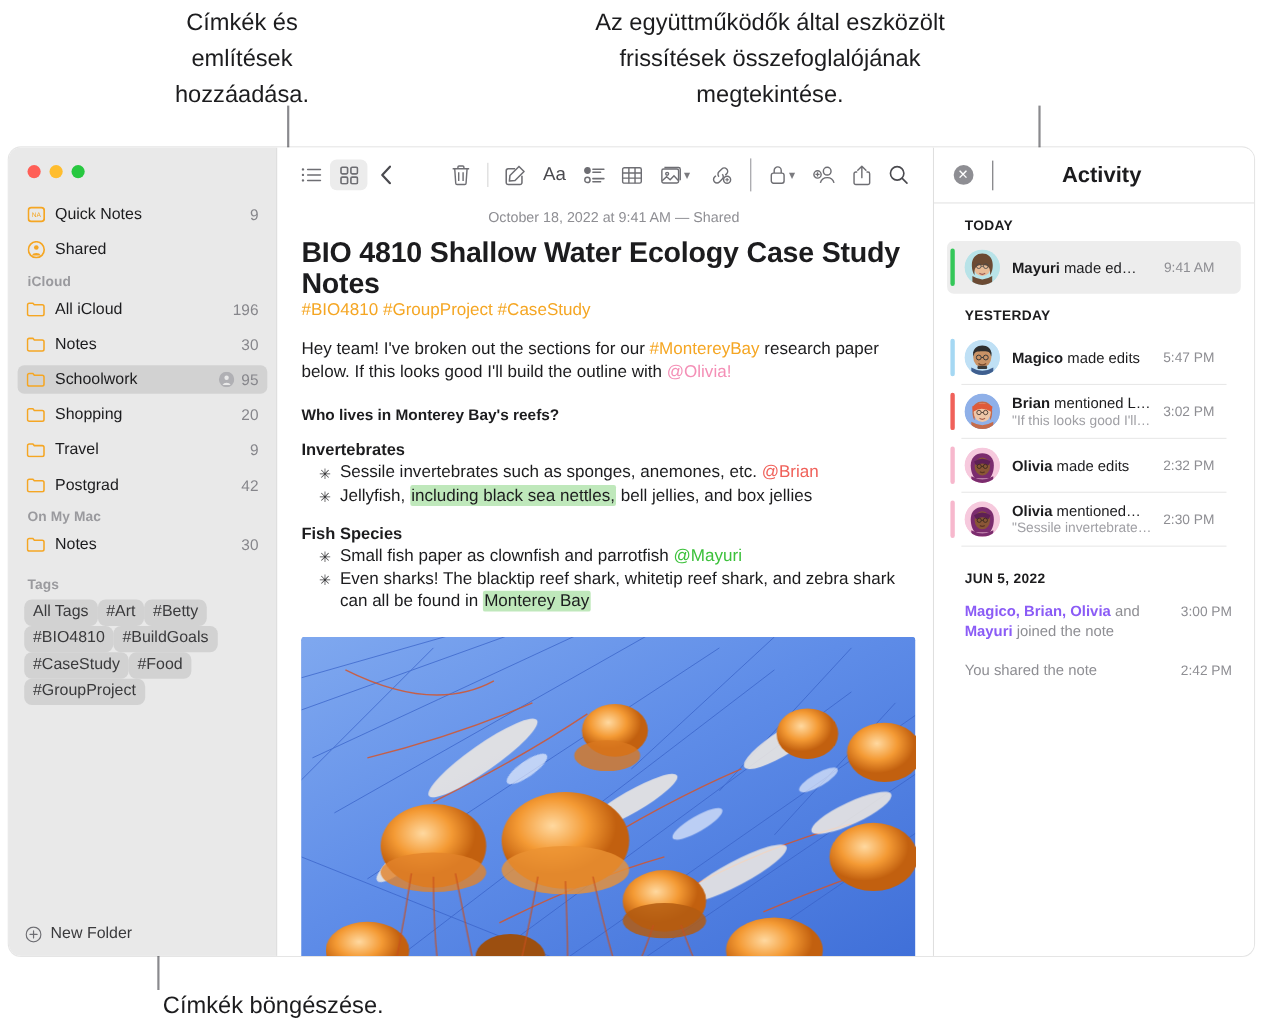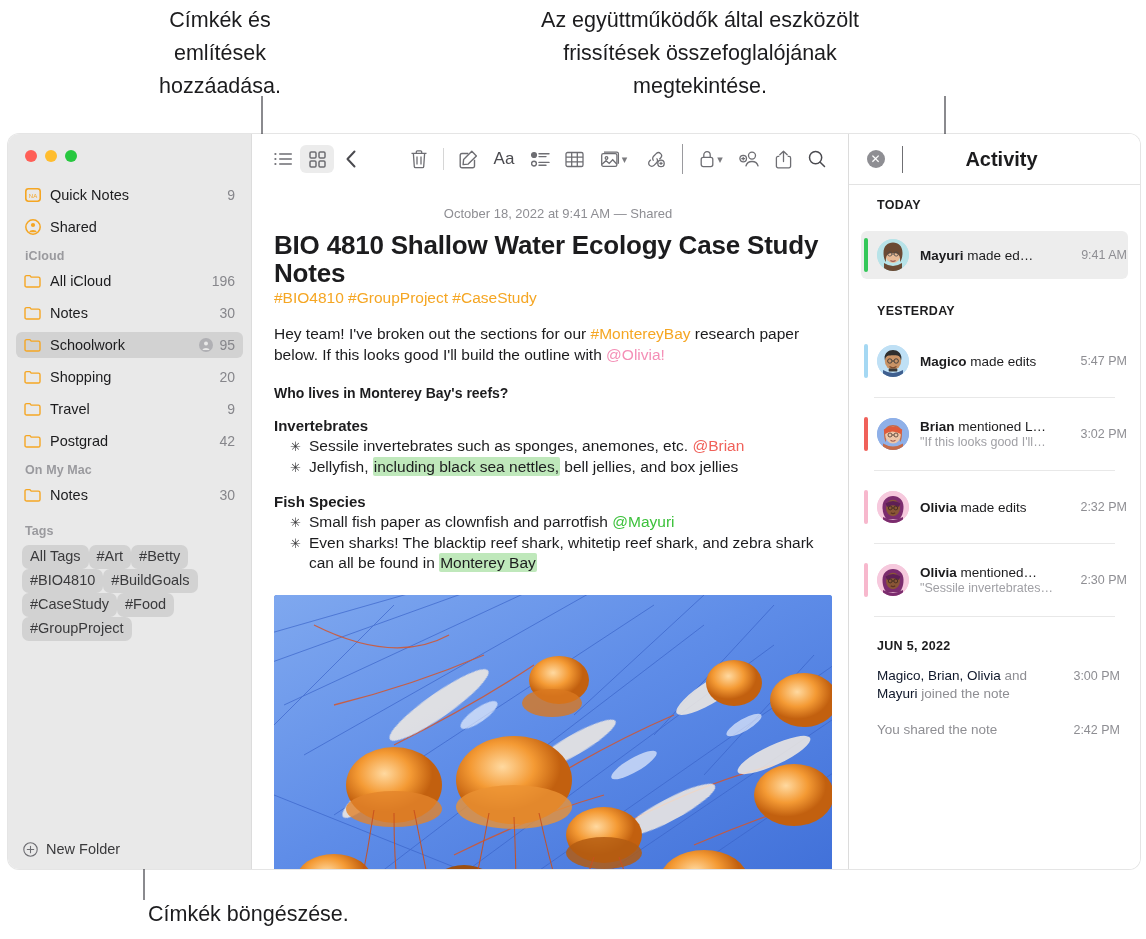--- a/index.html
+++ b/index.html
@@ -112,21 +112,20 @@
   }
   .tb-btn.active { background: #ececec; }
   .tb-sep { width: 1px; height: 22px; background: #d6d6d6; margin: 0 7px; }
   .tb-spacer { flex: 1; }
   .chev { font-size: 11px; color: #7b7b7f; margin-left: 2px; }
 
   #notebody { flex: 1; overflow: hidden; padding: 0 0 0 0; position: relative; }
   .note-date {
     text-align: center; color: #8e8e93; font-size: 13px;
     padding: 6px 0 10px 16px;
-    margin-top: 16px;
   }
   .note-inner { padding: 0 22px 0 22px; }
   .note-title {
     font-size: 26px; font-weight: bold; color: #1c1c1e;
     letter-spacing: -0.2px; line-height: 28px;
   }
   .note-tags { color: #f5a623; font-size: 15.5px; margin-top: 2px; }
   .note-p { font-size: 15.5px; color: #1c1c1e; line-height: 21px; margin-top: 16px; }
   .mention-yellow { color: #f5a623; }
   .mention-pink { color: #f48fb6; }
@@ -166,21 +165,21 @@
   .act-head-sep { width: 1px; height: 27px; background: #6f6f73; }
   .act-title { flex: 1; text-align: center; font-size: 20px; font-weight: bold; color: #1c1c1e; padding-right: 40px;}
 
   .act-body { flex: 1; overflow: hidden; padding: 0 0 0 0; }
   .act-section-head {
     font-size: 12.5px; font-weight: bold; color: #1c1c1e;
     letter-spacing: 0.3px; padding: 13px 0 7px 28px;
   }
   .act-row {
     display: flex; align-items: center;
-    margin: 12px 12px; padding: 7px 1px 7px 0;
+    margin: 0 12px; padding: 7px 24px 7px 0;
     position: relative; border-radius: 6px;
   }
   .act-row.sel { background: #ededed; }
   .act-bar { width: 4px; border-radius: 2px; height: 34px; margin-left: 3px; flex-shrink: 0; }
   .avatar {
     width: 32px; height: 32px; border-radius: 50%;
     margin-left: 9px; flex-shrink: 0; overflow: hidden;
     display: flex; align-items: flex-end; justify-content: center;
     position: relative;
   }
@@ -188,21 +187,21 @@
   .act-line1 { font-size: 13.5px; color: #1c1c1e; white-space: nowrap; overflow: hidden; text-overflow: ellipsis; }
   .act-line1 b { font-weight: bold; }
   .act-line2 { font-size: 12.5px; color: #a0a0a5; white-space: nowrap; overflow: hidden; text-overflow: ellipsis; margin-top: 1px; }
   .act-time { font-size: 12.5px; color: #8e8e93; flex-shrink: 0; margin-left: 6px; }
   .act-divider { height: 1px; background: #e8e8e8; margin: 0 25px; }
   .act-simple {
     display: flex; align-items: flex-start;
     padding: 7px 20px 7px 28px; font-size: 13.5px; color: #8e8e93; line-height: 18px;
   }
   .act-simple .txt { flex: 1; }
-  .act-simple b { color: #0f172a; font-weight: normal; }
+  .act-simple b { color: #8b5cf6; font-weight: bold; }
   .act-simple .act-time { margin-top: 0; }
 </style>
 </head>
 <body>
 
 <div id="root">
 
   <div class="callout" style="left:60px; top:4px; width:320px;">Címkék és
 említések
 hozzáadása.</div>

